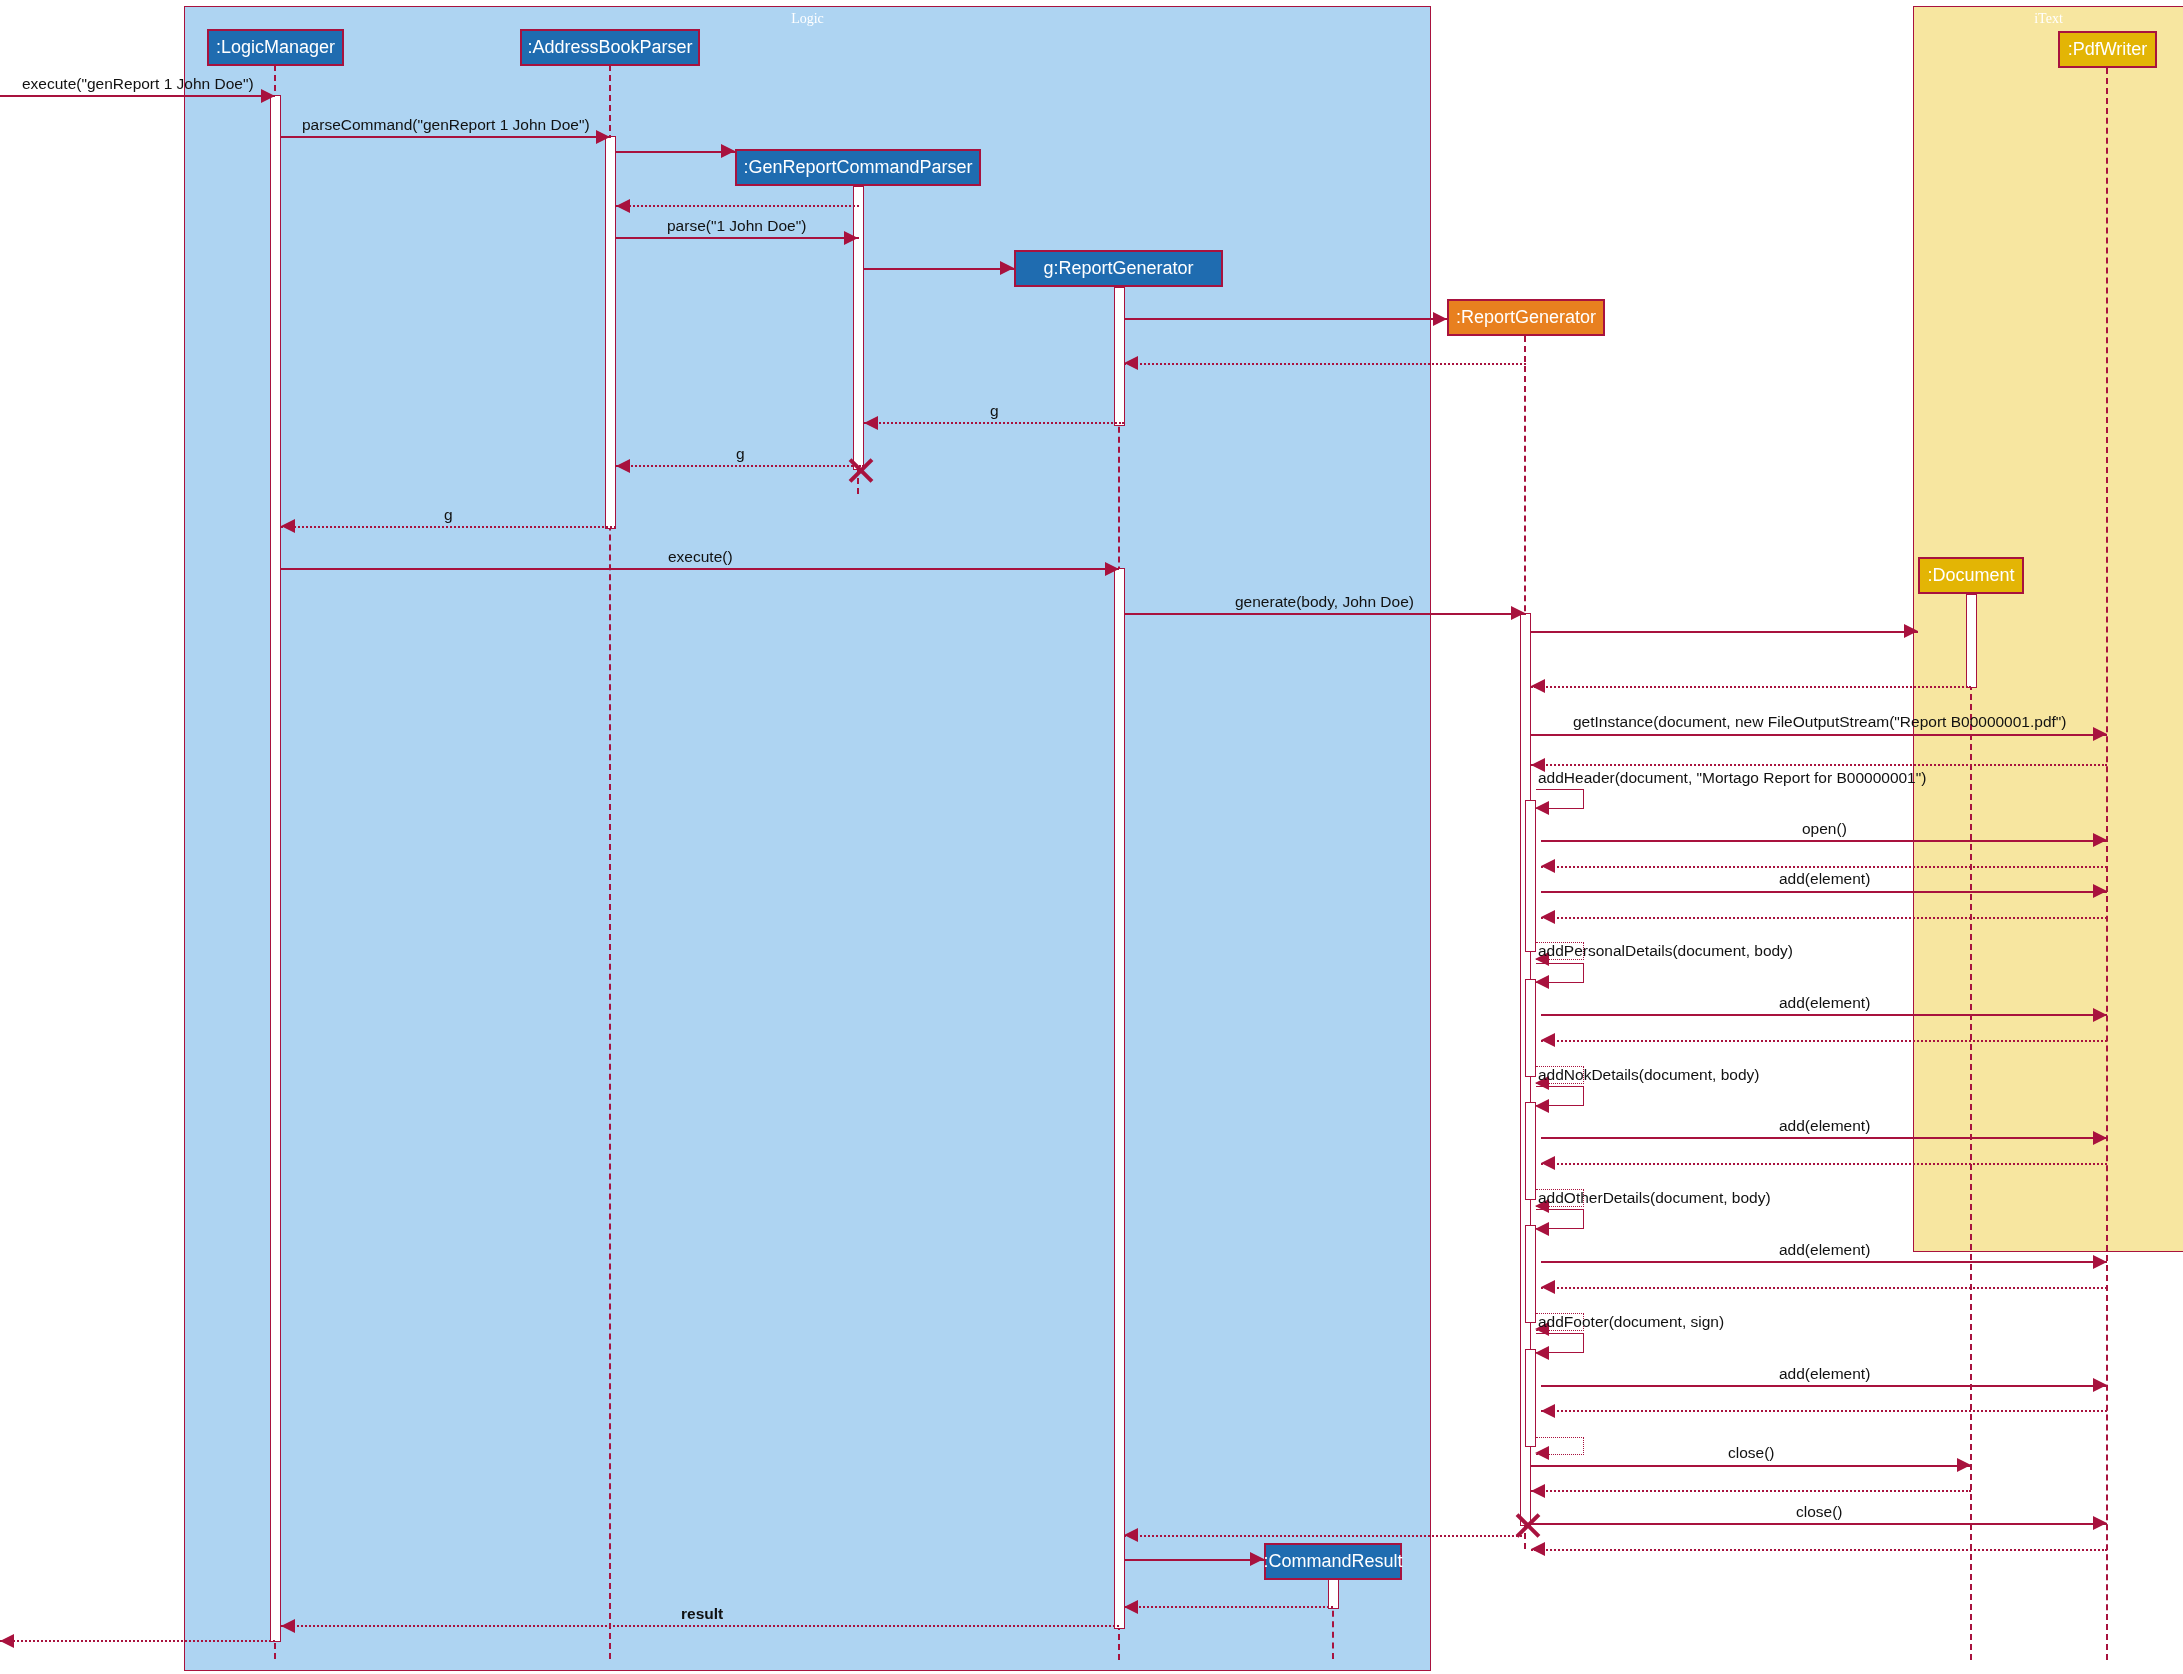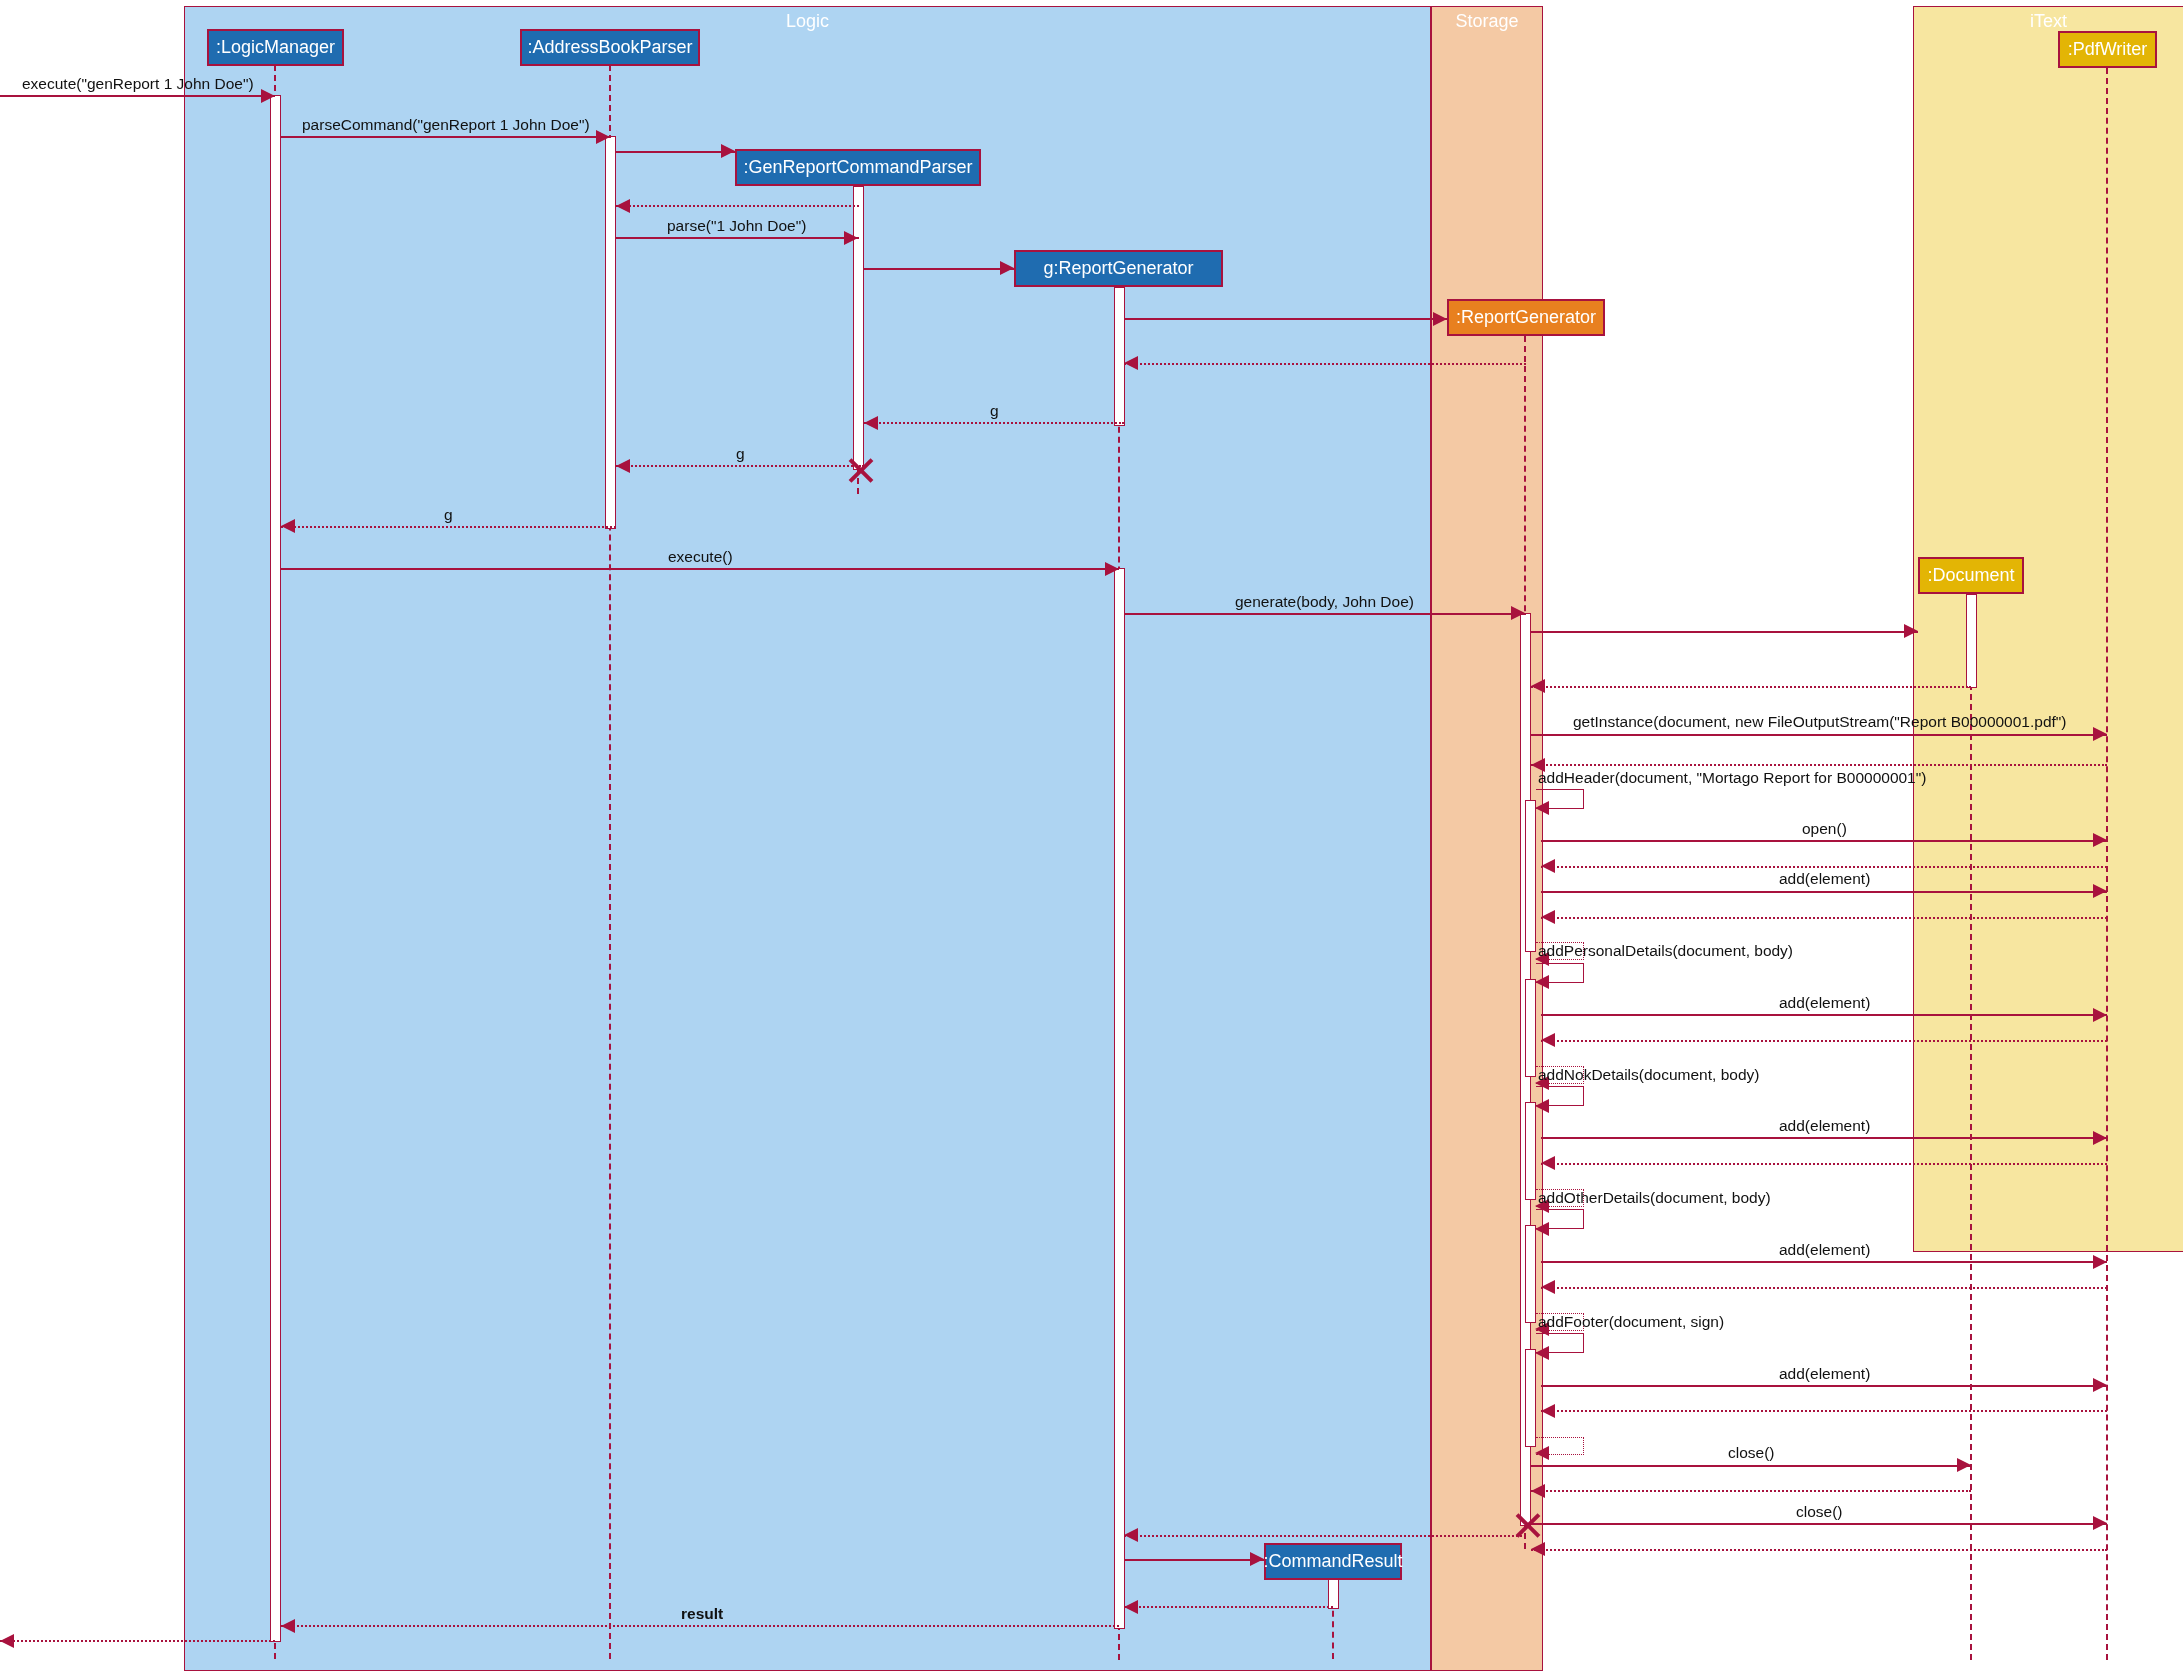--- a/index.html
+++ b/index.html
@@ -2,21 +2,21 @@
 <html style="font-size:9.5px"><head>
 <meta charset="utf-8">
 <style>
   html,body{margin:0;padding:0;background:#ffffff;}
   body{font-family:"Liberation Sans", sans-serif;}
   #canvas{position:relative;width:2183px;height:1675px;background:#fff;overflow:hidden;}
 
   
   .partition{position:absolute;box-sizing:border-box;border:1.8px solid #a8123e;}
   .partition-title{position:absolute;left:0;right:0;top:3.6px;text-align:center;
-      color:#ffffff;font-size:18px;font-family:Liberation Sans, sans-serif;}
+      color:#ffffff;font-size:14px;font-family:Liberation Serif, serif;}
 
   
   .lifeline{position:absolute;width:0;border-left:2.4px dashed #a8123e;}
 
   
   .pbox{position:absolute;box-sizing:border-box;border:2.4px solid #a8123e;
         display:flex;align-items:center;justify-content:center;
         color:#fff;font-size:18px;white-space:nowrap;padding:0 7.1px;}
   .pbox.logic{background:#1f6cb0;}
   .pbox.storage{background:#e8801f;}
@@ -49,23 +49,20 @@
      border-left:4.2px solid #a8123e;transform-origin:center;}
   .destroy i.a{transform:rotate(45deg);}
   .destroy i.b{transform:rotate(-45deg);}
 </style>
 </head>
 <body>
 
 <div id="canvas">
     <div class="partition" style="left: 184px; top: 6px; width: 1247px; height: 1665px; background: rgb(174, 212, 242);">
       <div class="partition-title">Logic</div>
-    </div>
-    <div class="partition" style="left: 1431px; top: 6px; width: 112px; height: 1665px; background: rgb(244, 201, 164);">
-      <div class="partition-title">Storage</div>
     </div>
     <div class="partition" style="left: 1913px; top: 6px; width: 271px; height: 1246px; background: rgb(247, 230, 160);">
       <div class="partition-title">iText</div>
     </div>
     <div class="lifeline" style="left: 274px; top: 65px; height: 1594px;"></div>
     <div class="lifeline" style="left: 609px; top: 65px; height: 1594px;"></div>
     <div class="lifeline" style="left: 857px; top: 186px; height: 308px;"></div>
     <div class="lifeline" style="left: 1118px; top: 287px; height: 1373px;"></div>
     <div class="lifeline" style="left: 1524px; top: 336px; height: 1213px;"></div>
     <div class="lifeline" style="left: 1332px; top: 1579px; height: 80px;"></div>

